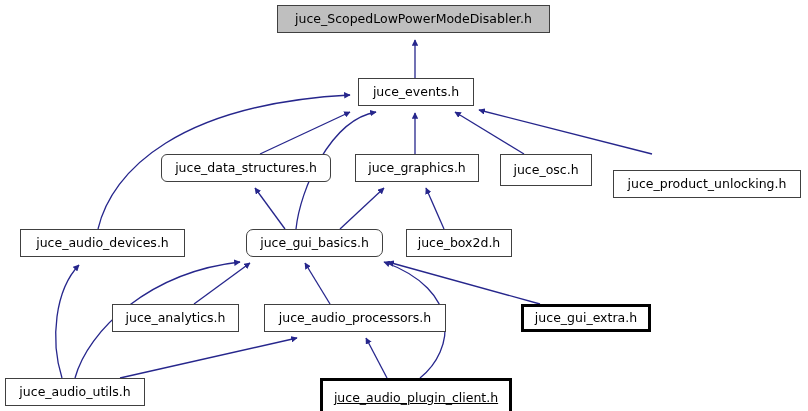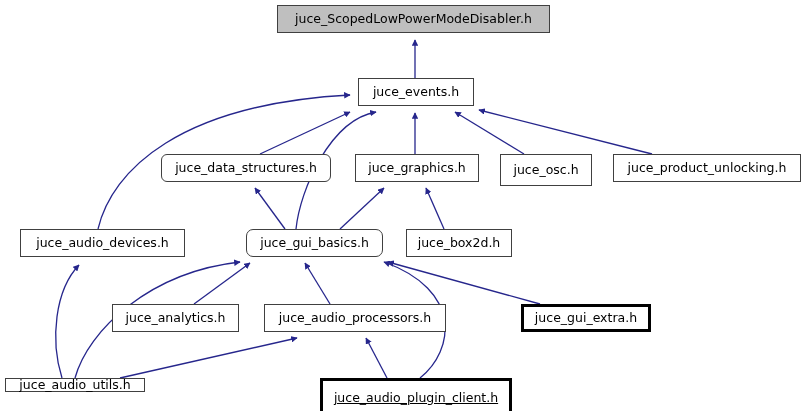--- a/index.html
+++ b/index.html
@@ -104,41 +104,41 @@
   </div>
   <div class="node" style="left: 161px; top: 154px; width: 170px; height: 28px; border-radius: 6px;">
     <span>juce_data_structures.h</span>
   </div>
   <div class="node" style="left: 355px; top: 154px; width: 124px; height: 28px;">
     <span>juce_graphics.h</span>
   </div>
   <div class="node" style="left: 500px; top: 154px; width: 92px; height: 32px;">
     <span>juce_osc.h</span>
   </div>
-  <div class="node" style="left: 613px; top: 154px; width: 188px; height: 28px;">
+  <div class="node" style="left: 613px; top: 170px; width: 188px; height: 28px;">
     <span>juce_product_unlocking.h</span>
   </div>
   <div class="node" style="left: 20px; top: 229px; width: 165px; height: 28px;">
     <span>juce_audio_devices.h</span>
   </div>
   <div class="node" style="left: 246px; top: 229px; width: 137px; height: 28px; border-radius: 7px;">
     <span>juce_gui_basics.h</span>
   </div>
   <div class="node" style="left: 406px; top: 229px; width: 106px; height: 28px;">
     <span>juce_box2d.h</span>
   </div>
   <div class="node" style="left: 112px; top: 304px; width: 127px; height: 28px;">
     <span>juce_analytics.h</span>
   </div>
   <div class="node" style="left: 264px; top: 304px; width: 182px; height: 28px;">
     <span>juce_audio_processors.h</span>
   </div>
   <div class="node highlight" style="left: 521px; top: 304px; width: 130px; height: 28px;">
     <span>juce_gui_extra.h</span>
   </div>
-  <div class="node" style="left: 5px; top: 378px; width: 140px; height: 14px;">
+  <div class="node" style="left: 5px; top: 378px; width: 140px; height: 28px;">
     <span>juce_audio_utils.h</span>
   </div>
   <div class="node highlight" style="left: 320px; top: 378px; width: 192px; height: 40px; text-decoration: underline;">
     <span>juce_audio_plugin_client.h</span>
   </div>
 
 </div>
 
 </body></html>

